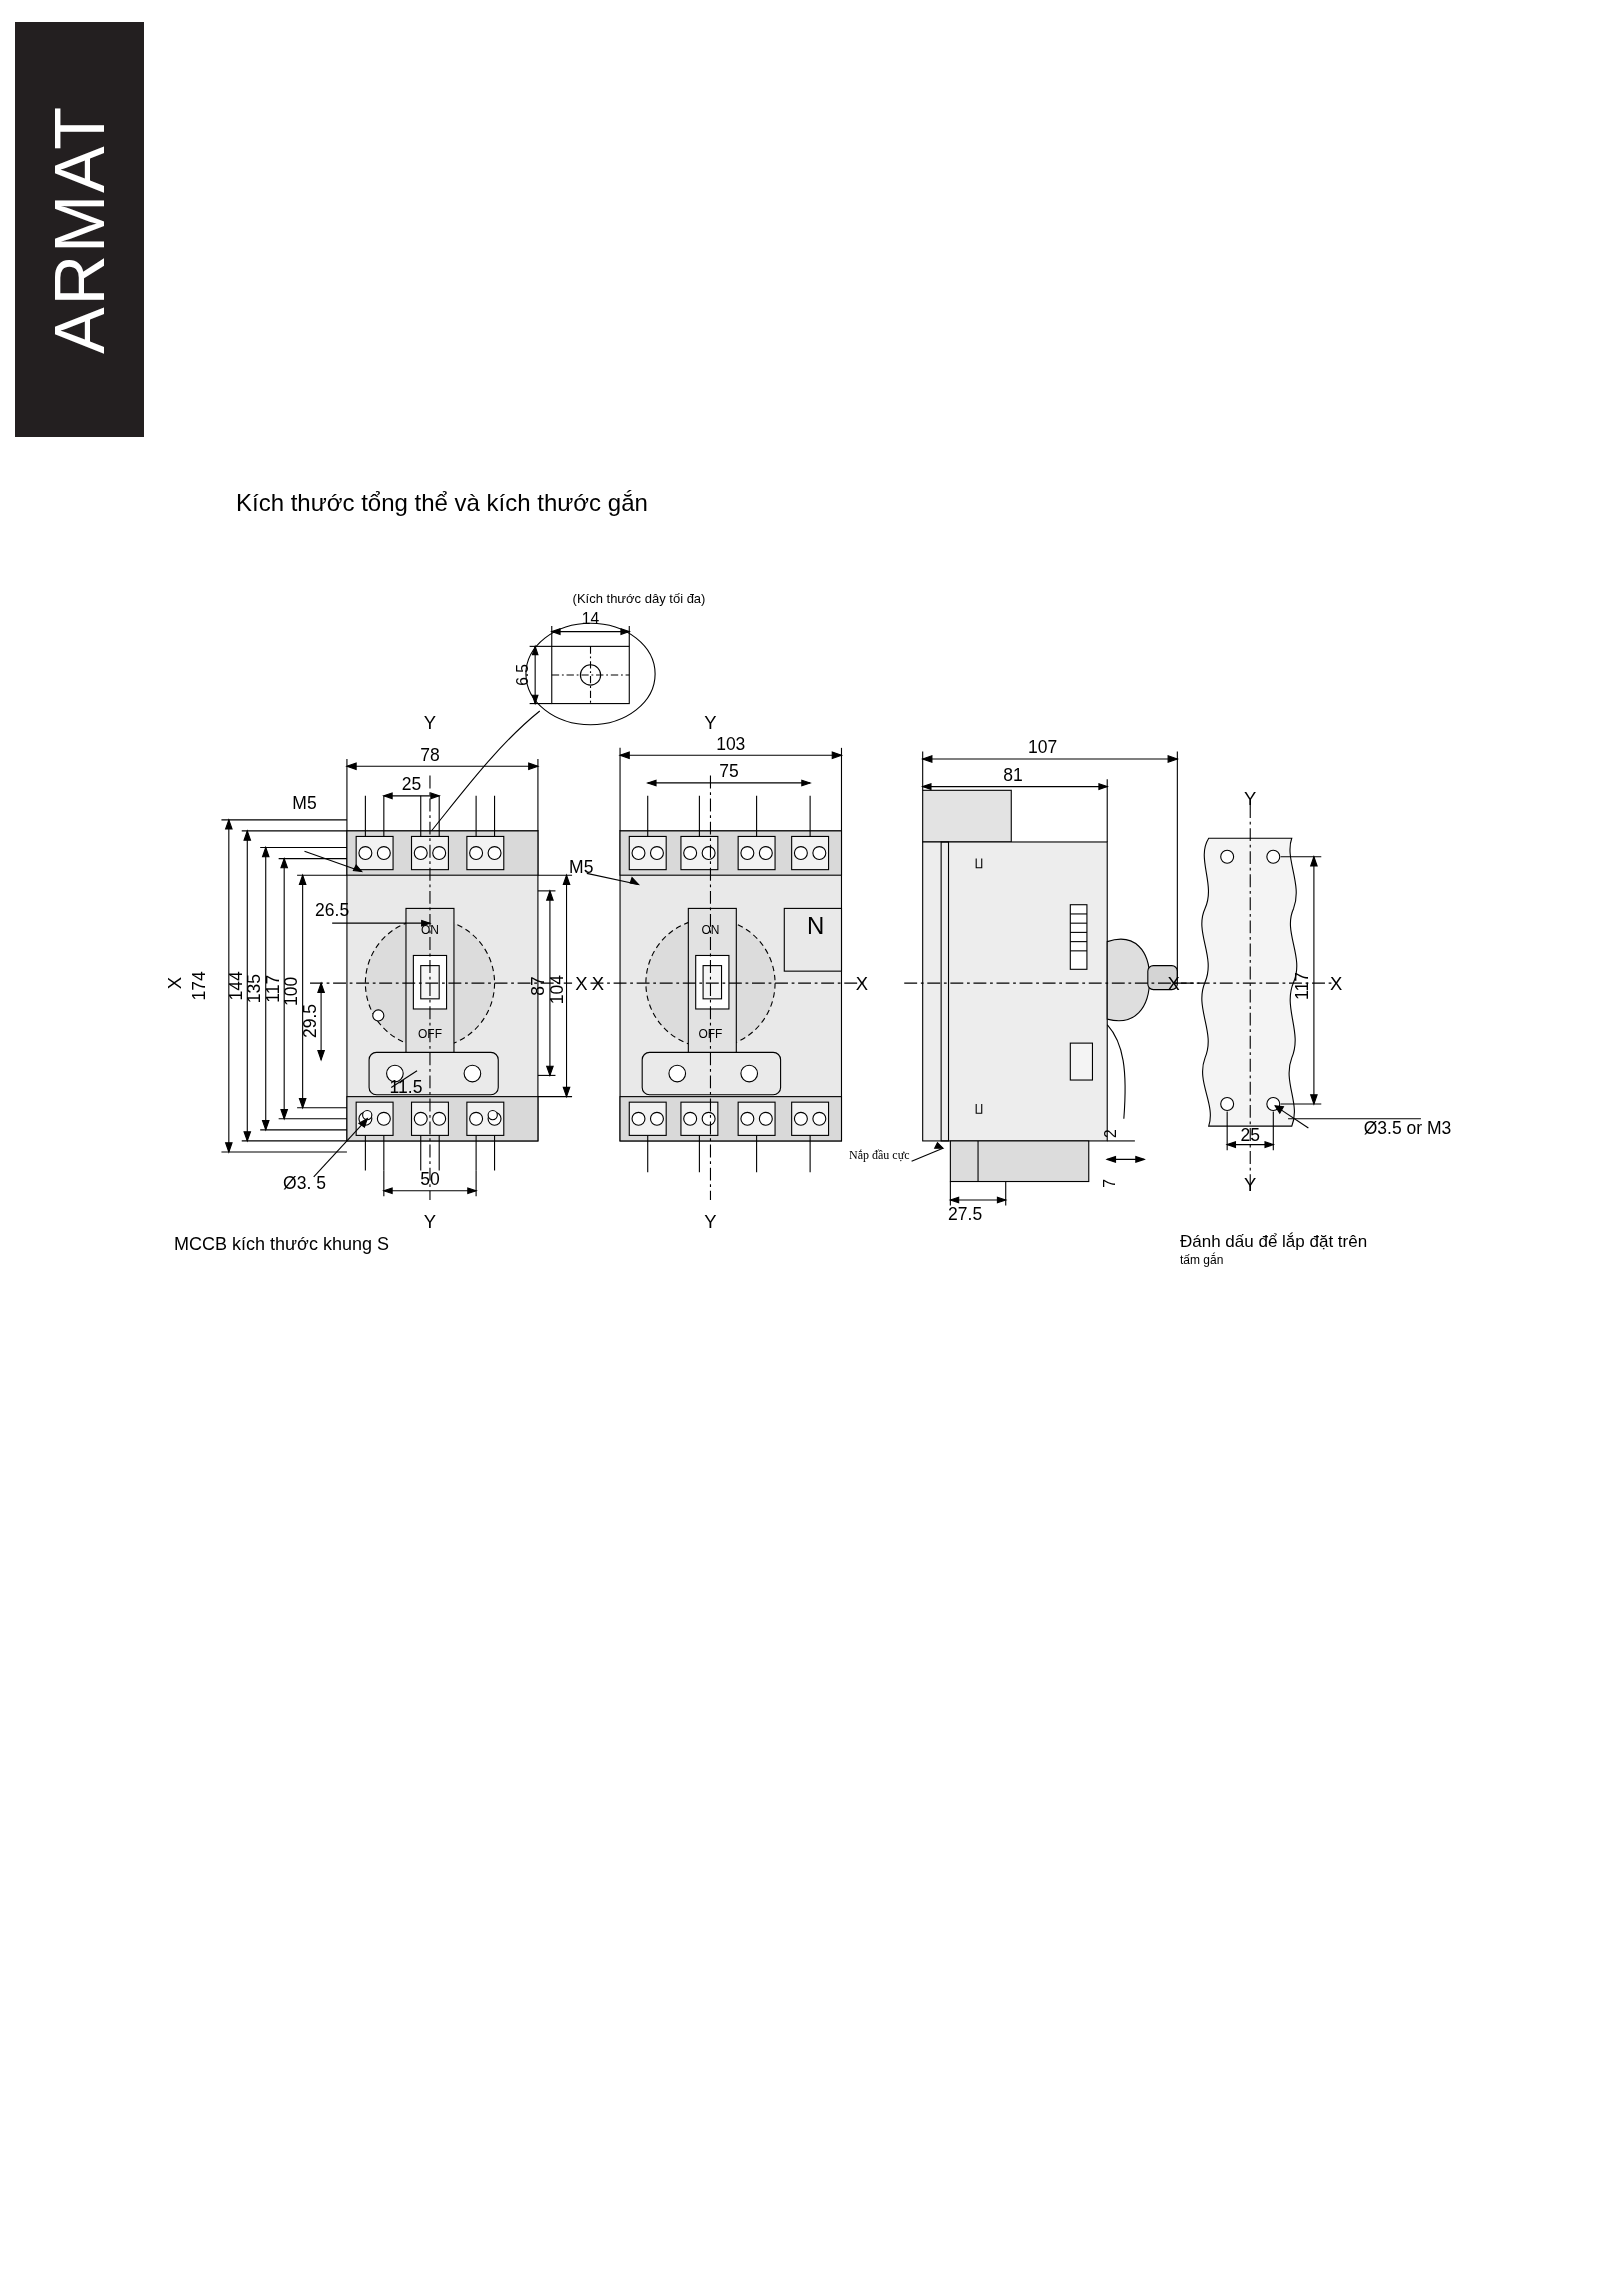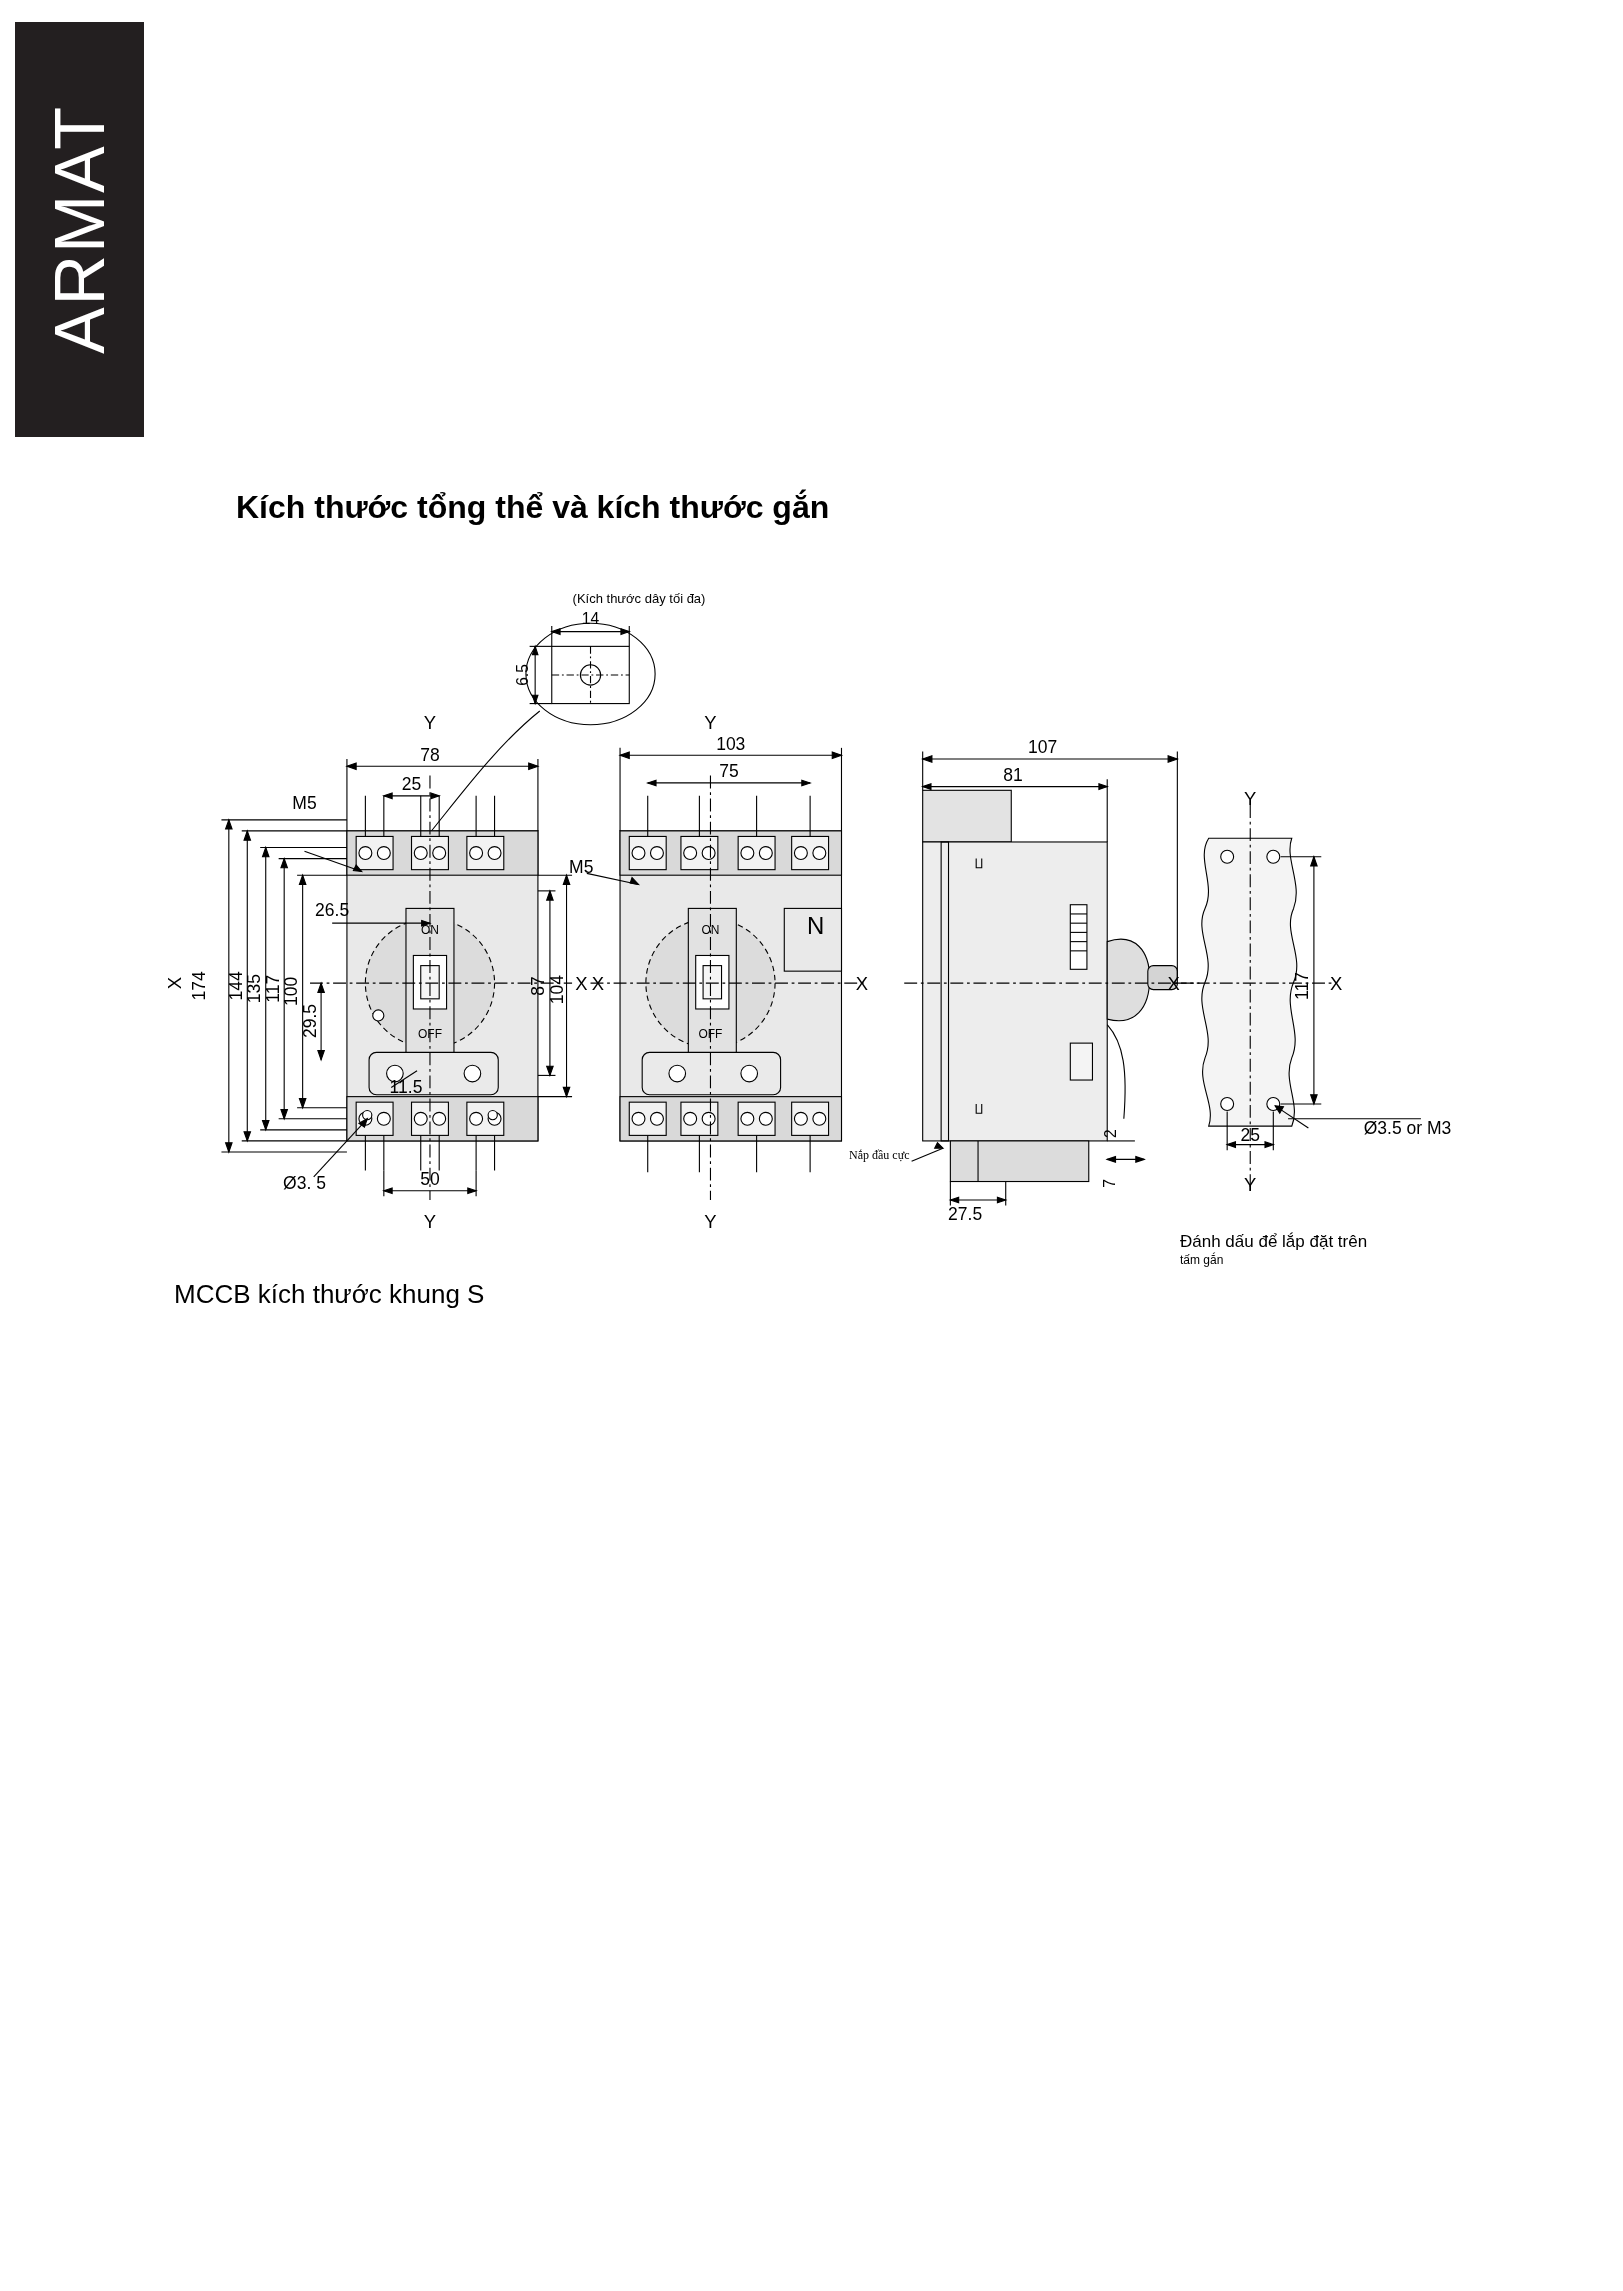--- a/index.html
+++ b/index.html
@@ -41,28 +41,28 @@
     align-items: center;
     justify-content: center;
     font-family: "Liberation Sans", sans-serif;
   }
 
   
   .section-title {
     position: absolute;
     left: 236px;
     top: 489px;
-    font-size: 32px;
-    font-weight: bold;
+    font-size: 24px;
+    font-weight: normal;
   }
   .figure-caption {
     position: absolute;
     left: 174px;
-    top: 1279px;
-    font-size: 26px;
+    top: 1234px;
+    font-size: 18px;
   }
 
   
   .drawing {
     position: absolute;
     left: 0;
     top: 0;
     width: 1623px;
     height: 2292px;
   }

